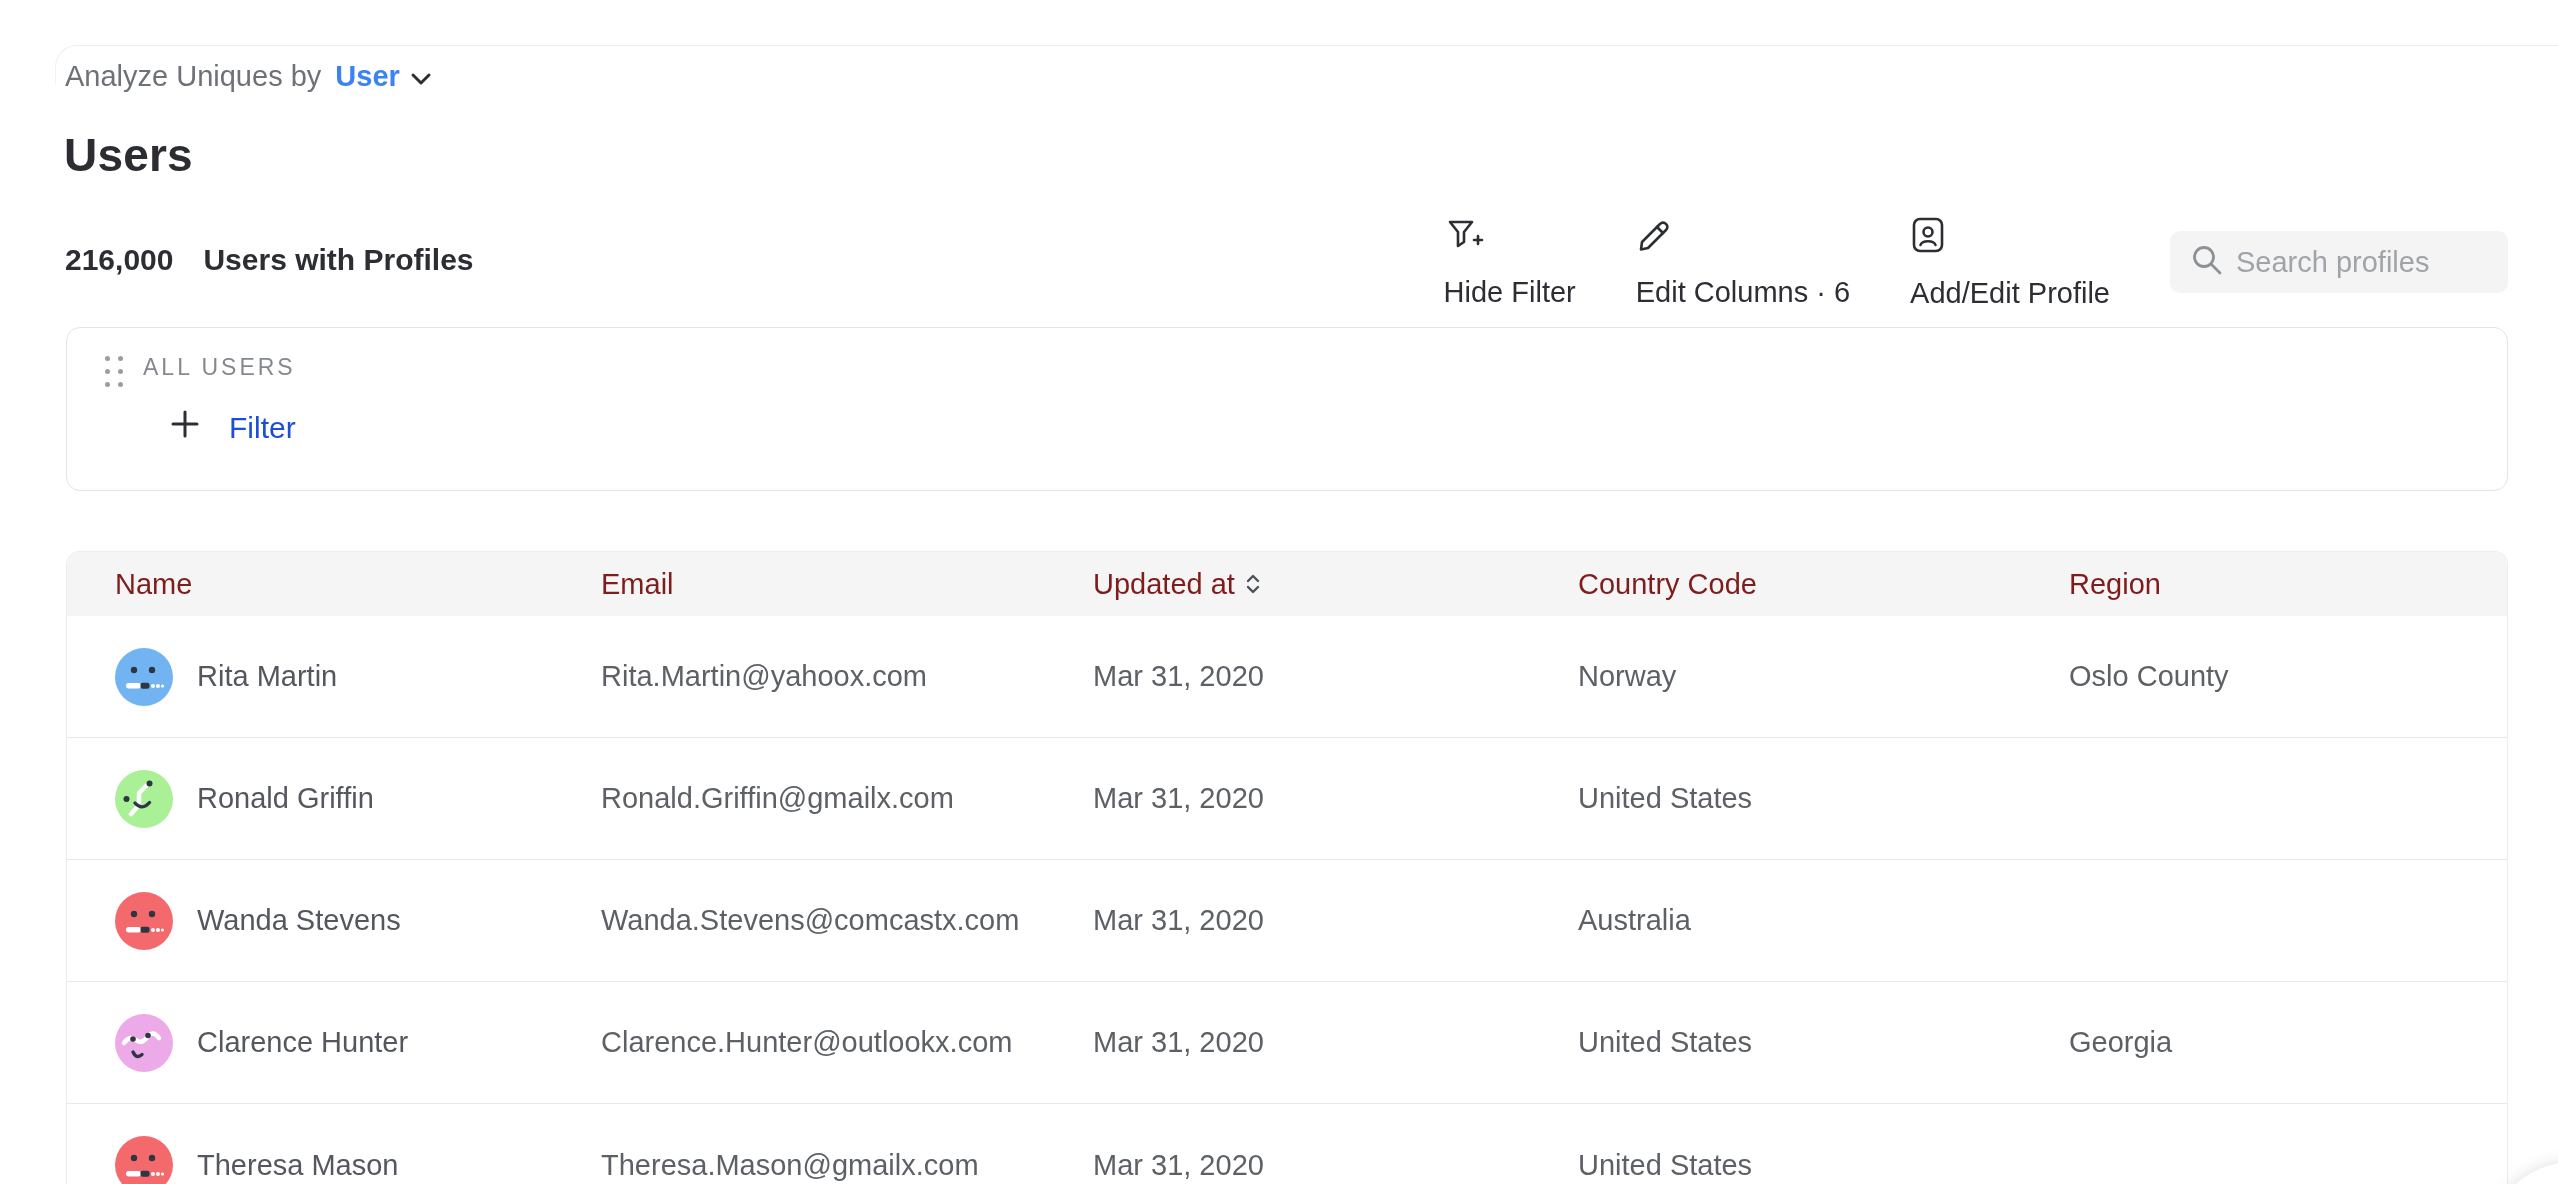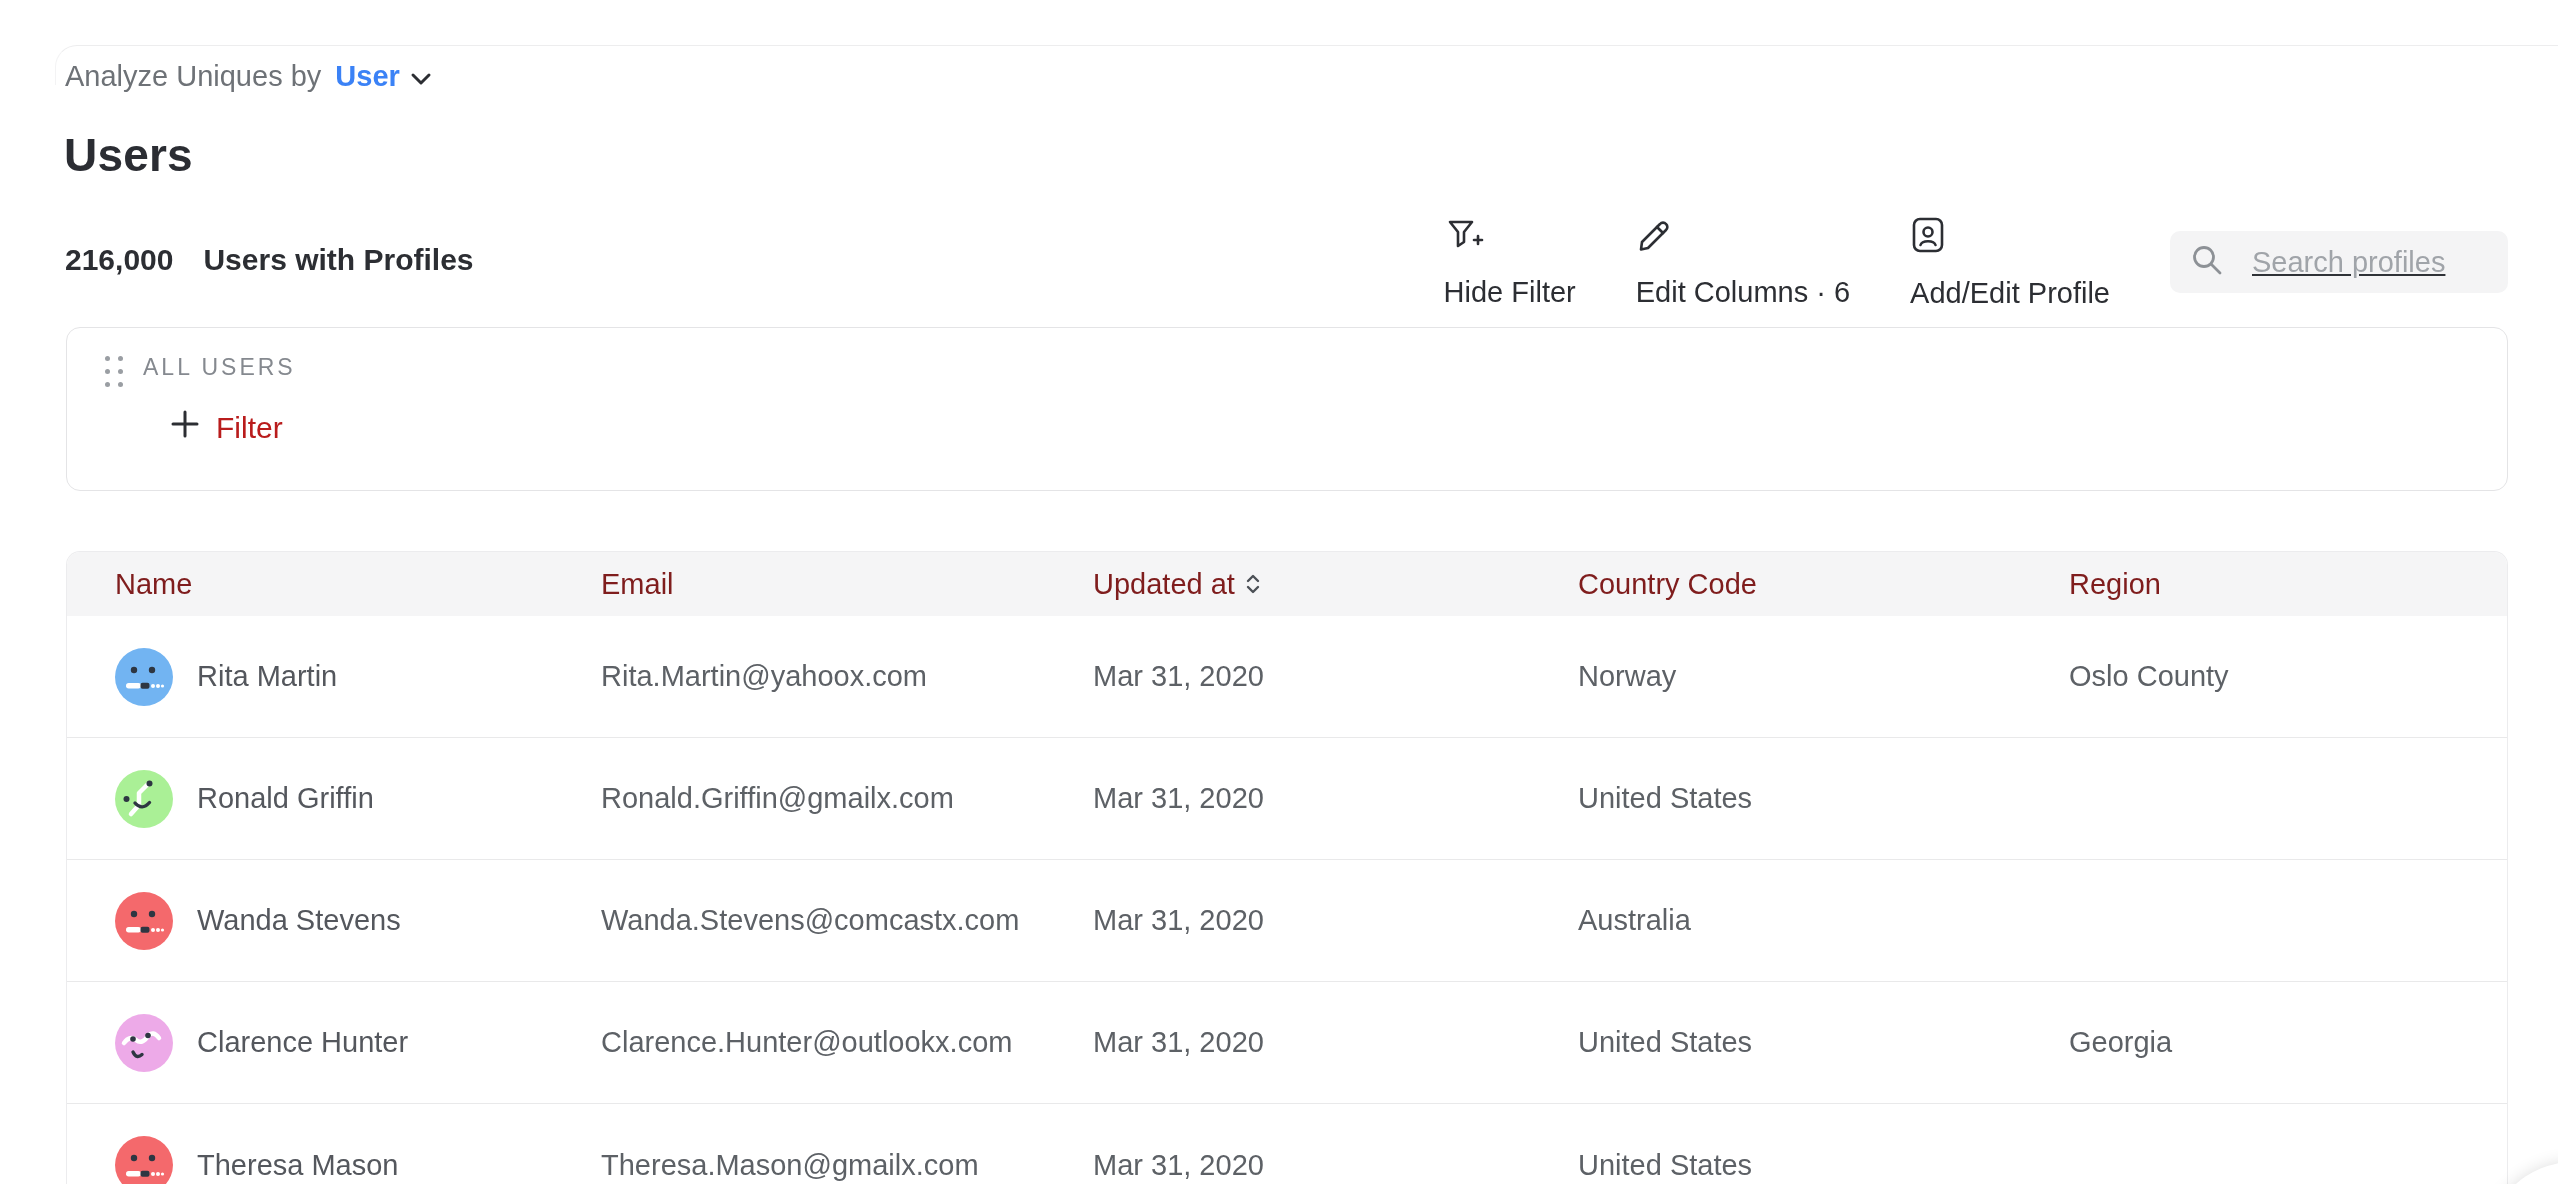--- a/index.html
+++ b/index.html
@@ -22,36 +22,36 @@
     letter-spacing:0.2px; }
 
   .stats-row { position:absolute; left:65px; top:207px; display:flex; align-items:center; gap:30px;
     font-size:30px; font-weight:600; color:#2c2e33; }
 
   
   .toolbar { position:absolute; top:194px; right:50px; height:64px; display:flex; align-items:center; gap:60px; }
   .tb-btn { display:flex; align-items:flex-start; gap:15px; font-size:29px; font-weight:500; color:#2c2e33;
     cursor:pointer; white-space:nowrap;flex-direction:column; }
   .tb-btn svg { flex:0 0 auto; }
-  .searchbox { display:flex; align-items:center; gap:28px; width:338px; height:62px; background:#f4f4f5;
-    border-radius:10px; padding:0 20px;text-decoration:underline; }
+  .searchbox { display:flex; align-items:center; gap:12px; width:338px; height:62px; background:#f4f4f5;
+    border-radius:10px; padding:0 20px; }
   .searchbox input { border:none; outline:none; background:transparent; font-size:29px; width:100%;
     font-family:"Liberation Sans", sans-serif; color:#2f3237; }
   .searchbox input::placeholder { color:#a0a4a9; }
 
   
   .filter-card { position:absolute; left:66px; right:50px; top:291px; height:164px;
     border:1px solid #e4e4e6; border-radius:14px; background:#fff; }
   .drag-handle { position:absolute; left:38px; top:28px; display:grid; grid-template-columns:repeat(2,6px);
     grid-auto-rows:6px; gap:7px; cursor:grab; }
   .drag-handle i { width:5px; height:5px; border-radius:50%; background:#9a9ea3; }
   .filter-group-label { position:absolute; left:76px; top:26px; font-size:23px; letter-spacing:3px;
     color:#85898f; font-weight:500; }
-  .filter-add { position:absolute; left:104px; top:82px; display:flex; align-items:center; gap:17px;
-    font-size:30px; color:#b91c1c; cursor:pointer; }
+  .filter-add { position:absolute; left:104px; top:82px; display:flex; align-items:center; gap:30px;
+    font-size:30px; color:#1d4ed8; cursor:pointer; }
 
   
   .table-card { position:absolute; left:66px; right:50px; top:515px; bottom:-2px;
     border:1px solid #ececee; border-bottom:none; border-radius:14px 14px 0 0; background:#fff; overflow:hidden; }
   .tgrid { display:grid; grid-template-columns:486px 492px 485px 491px 1fr; padding-left:48px; align-items:center; }
   .thead { height:64px; background:#f5f5f6; color:#7f1d1d; font-size:29px; }
   .th { display:flex; align-items:center; gap:10px; }
   .trow { height:122px; border-bottom:1px solid #e9e9ea; font-size:29px; color:#5d6166; background:#fff; }
   .trow:last-child { border-bottom:none; }
   .cell-name { display:flex; align-items:center; gap:24px; color:#54575d; }

